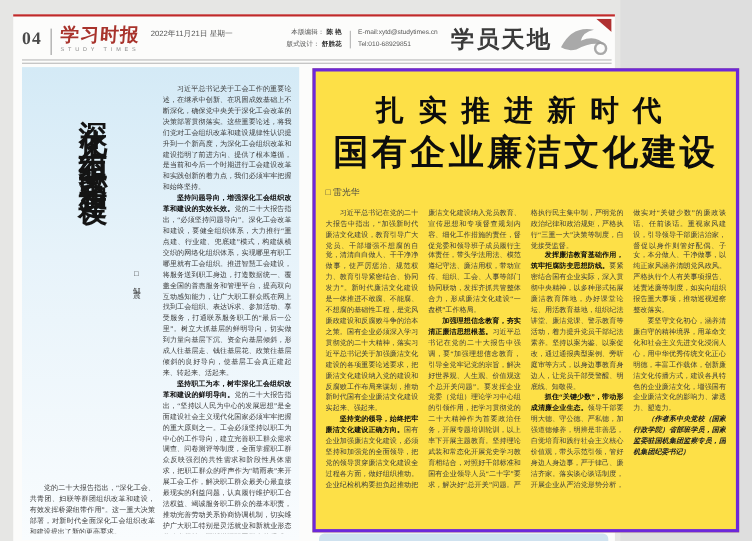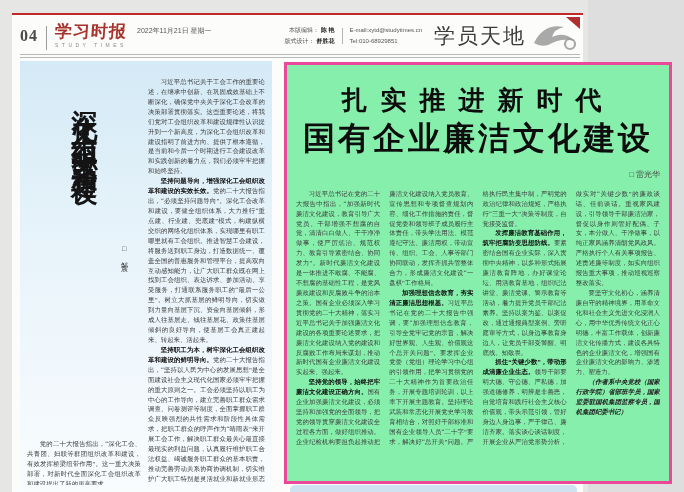--- a/index.html
+++ b/index.html
@@ -1,36 +1,36 @@
 <!DOCTYPE html>
 <html><head>
 <meta charset="utf-8">
 <style>
   html,body{margin:0;padding:0;}
   body{width:684px;height:492px;overflow:hidden;background:#dedede;
        font-family:"Liberation Serif","DejaVu Serif",serif;}
-  .scan{position:relative;width:564px;height:492px;background:#e6e6e4;padding-left:24px;}
+  .scan{position:relative;width:564px;height:492px;background:#e6e6e4;}
   .page{position:absolute;left:12px;top:13px;right:5px;bottom:0;background:#fcfcfb;}
   .page::before{content:"";position:absolute;top:0;left:0;right:0;height:2px;background:#c02a2a;}
 
   
   .hdr{position:absolute;top:5px;left:8px;right:3px;height:36px;
        border-bottom:4px double #b8b8b8;display:flex;align-items:center;justify-content:space-between;}
   .h-left{display:flex;align-items:flex-start;}
   .pageno{font-size:16px;font-weight:bold;color:#4a4a4a;letter-spacing:1px;margin-top:4px;}
   .vdiv{width:1px;height:24px;background:#9c9c9c;margin:3px 8px 0 8px;}
   .mh-cn{font-size:17px;font-weight:bold;color:#a8332c;letter-spacing:1px;transform:skewX(-4deg);line-height:1;}
   .mh-en{font-size:5px;letter-spacing:3.5px;color:#8a8a8a;margin-top:2px;font-family:"Liberation Sans",sans-serif;}
   .hdate{font-size:7px;color:#555;margin:3px 0 0 10px;font-family:"Liberation Sans",sans-serif;}
   .h-right{display:flex;align-items:center;}
   .credits{font-size:6px;color:#555;line-height:1.8;text-align:right;font-family:"Liberation Sans",sans-serif;}
   .credits b{color:#1d1d1d;margin-left:2px;}
   .vdiv2{width:1px;height:16px;background:#b5b5b5;margin:0 7px;}
   .contacts{font-size:6px;color:#555;line-height:1.8;font-family:"Liberation Sans",sans-serif;}
-  .section-title{font-size:21px;font-weight:normal;color:#3b3b3b;letter-spacing:2px;margin:0 4px 0 12px;
+  .section-title{font-size:21px;font-weight:bold;color:#3b3b3b;letter-spacing:2px;margin:0 4px 0 12px;
                  font-family:"Liberation Sans","DejaVu Sans",sans-serif;}
   .deco{width:50px;height:34px;margin-top:-4px;}
 
   
   .left-panel{position:absolute;left:8px;top:48px;width:252px;bottom:1px;box-sizing:border-box;
       background:linear-gradient(180deg,#d4eaf6 0%,#e7f3fa 40%,#f9fcfe 100%);
       display:flex;gap:7px;padding:6px 7px;}
   .lp-left{width:114px;display:flex;flex-direction:column;box-sizing:border-box;}
   .lp-titleblock{height:372px;position:relative;display:flex;justify-content:center;}
   .vtitle{writing-mode:vertical-rl;text-orientation:upright;font-size:26px;font-weight:600;
@@ -38,25 +38,25 @@
   .vauthor{position:absolute;right:12px;top:178px;writing-mode:vertical-rl;text-orientation:upright;
            font-size:7px;color:#333;letter-spacing:3px;}
   .lp-intro{flex:1;overflow:hidden;}
   .lp-right{flex:1;overflow:hidden;padding-top:10px;}
   .smalltext p{font-size:6.4px;line-height:1.55;text-align:justify;text-indent:2em;margin:0;color:#3b3b3b;}
   .smalltext p b{color:#0e0e0e;}
   .smalltext p.em{font-style:italic;font-weight:bold;color:#222;}
 
   
   .main-article{position:absolute;left:272px;top:49px;width:388px;height:422px;box-sizing:border-box;
-      border:3px solid #ec4899;background:#86efac;padding:4px 9px;}
+      border:3px solid #6d28d9;background:#fde047;padding:4px 9px;}
   .ma-title{text-align:center;margin-top:16px;color:#0d0d0d;font-weight:bold;}
   .ma-line1{font-size:26px;letter-spacing:13px;line-height:1.2;}
   .ma-line2{font-size:32px;letter-spacing:3px;line-height:1.3;margin-top:2px;}
-  .ma-author{text-align:right;font-size:8px;color:#454545;margin:9px 0 9px;}
+  .ma-author{text-align:left;font-size:8px;color:#454545;margin:9px 0 9px;}
   .ma-body{column-count:4;column-gap:9px;height:292px;overflow:hidden;}
 
   .next-peek{position:absolute;left:278px;right:6px;bottom:0;height:7px;background:#cfe2ef;
              border-radius:5px 5px 0 0;}
 </style>
 </head>
 <body>
 
 <div class="scan">
   <div class="page">

